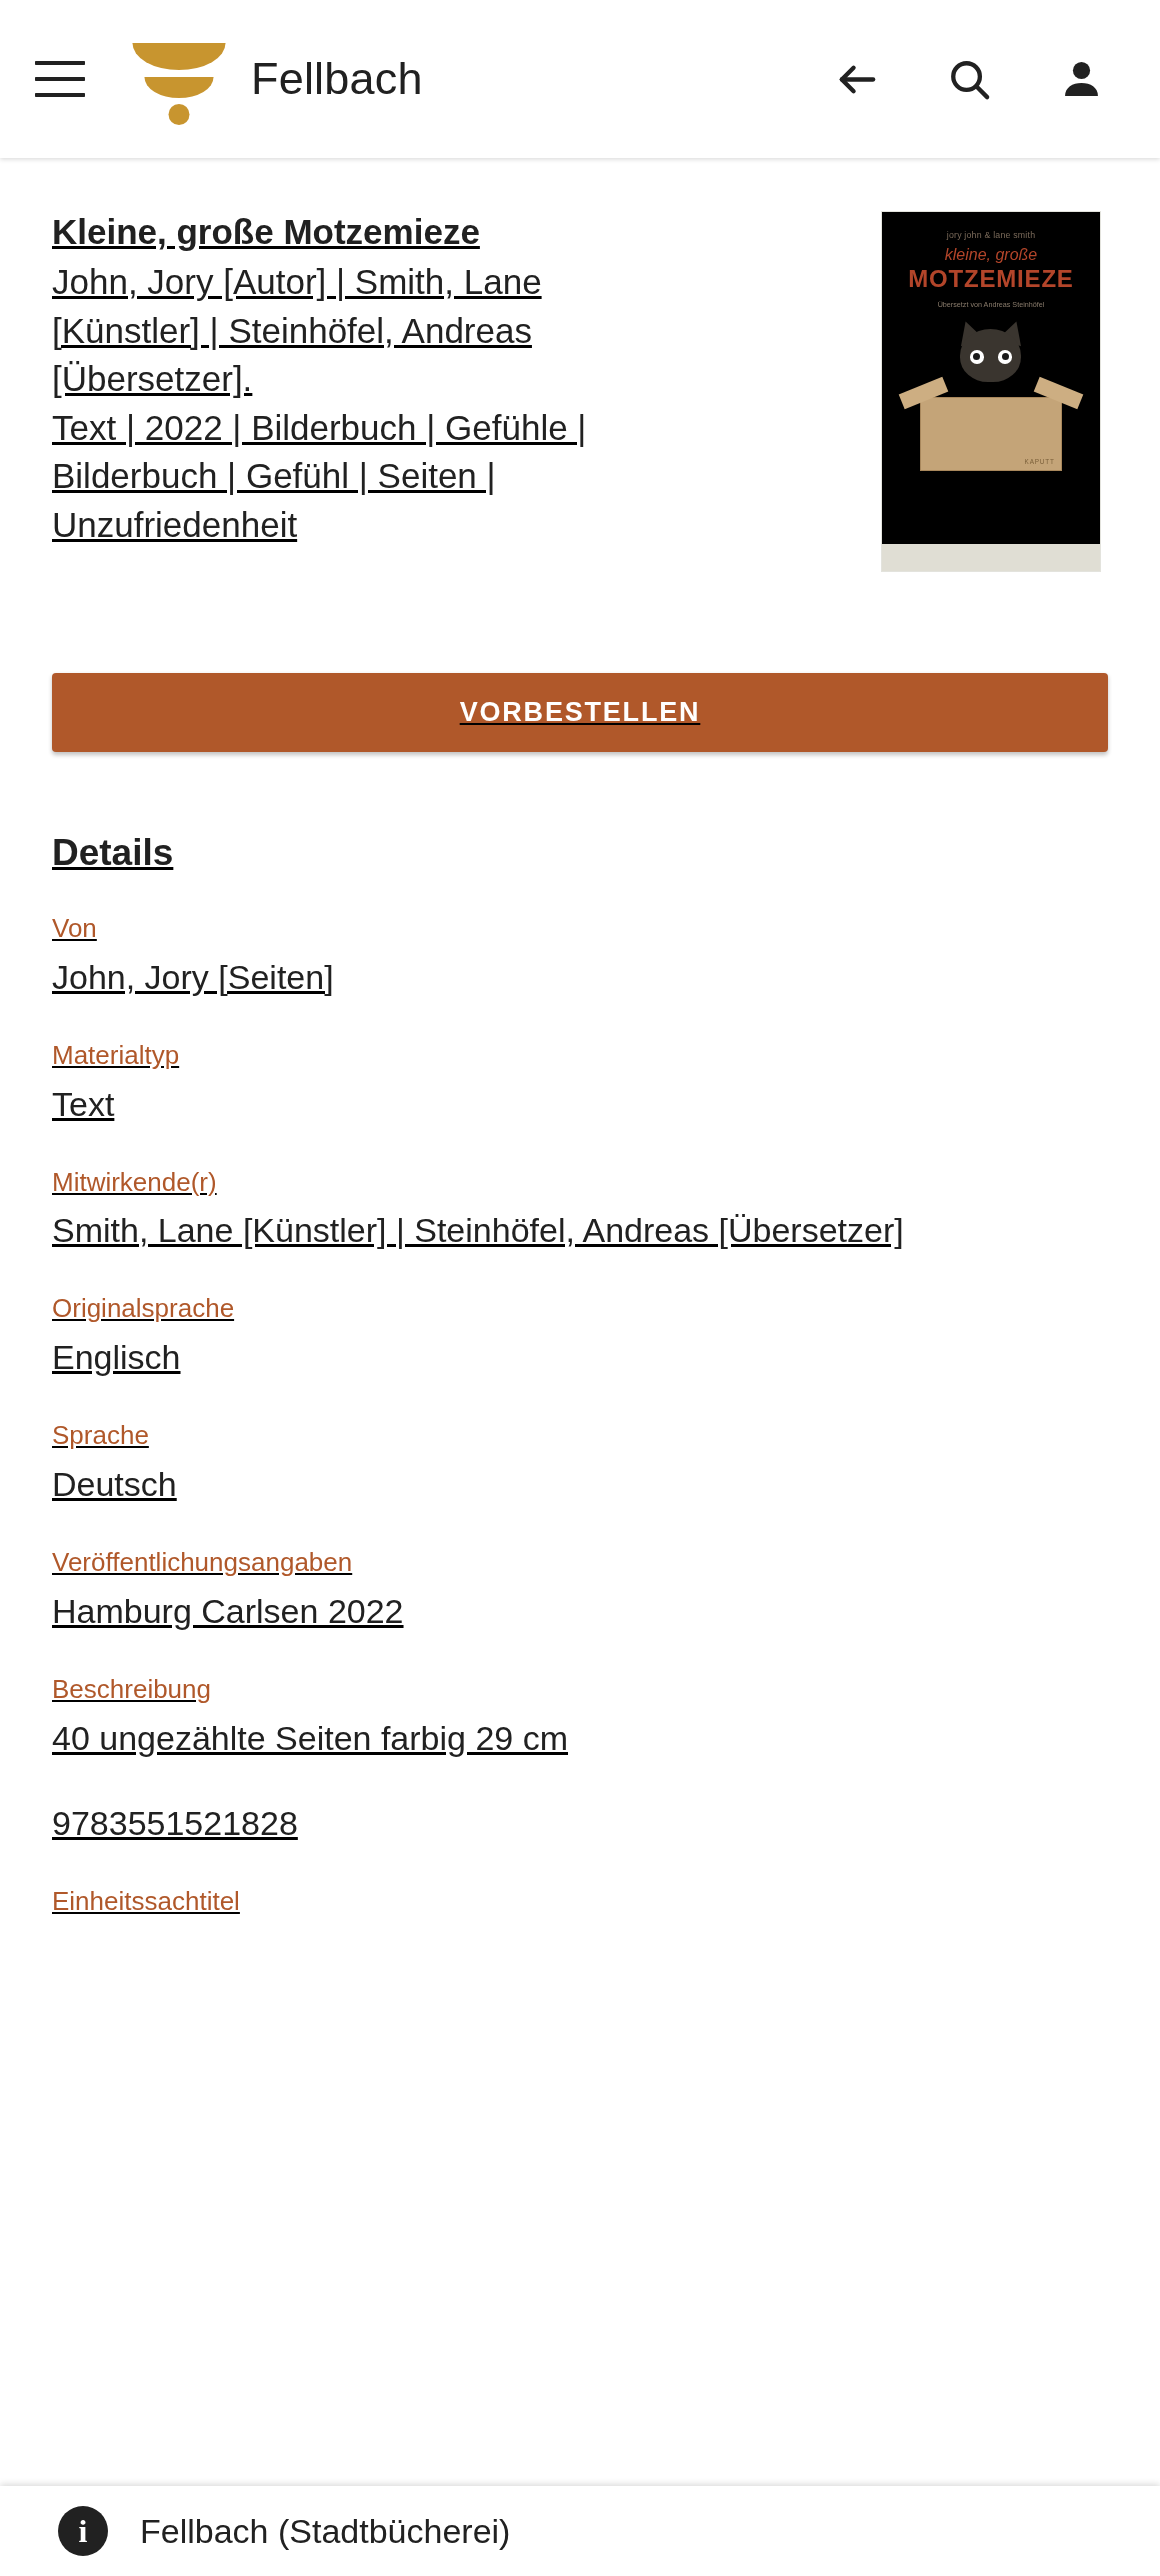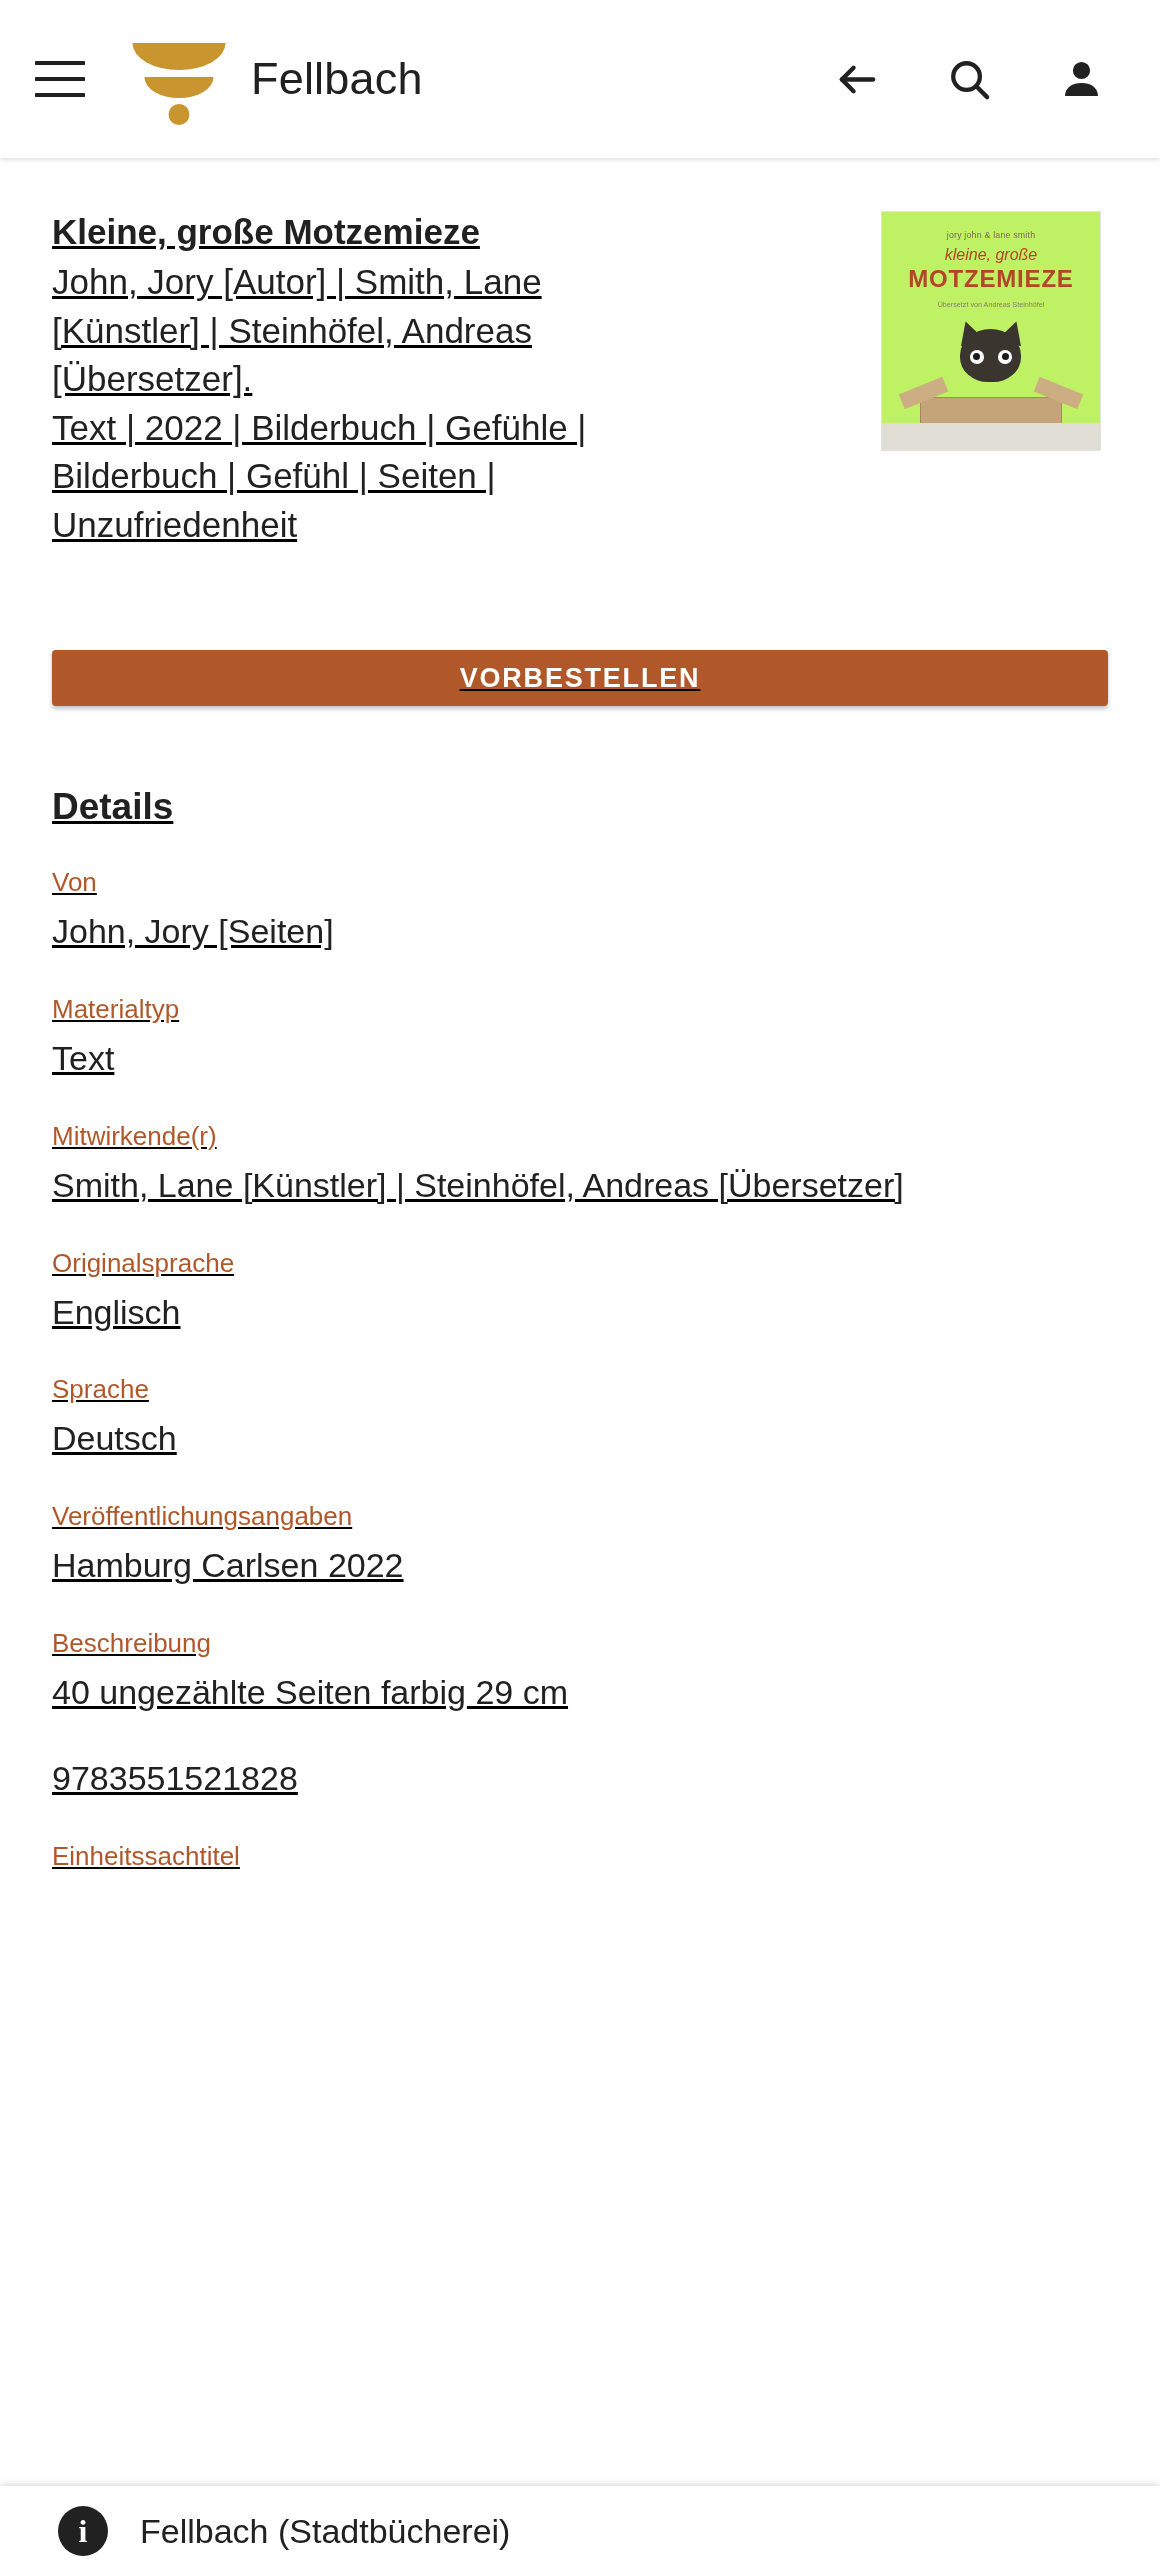--- a/index.html
+++ b/index.html
@@ -132,22 +132,22 @@
   .rec-line {
     font-size: 35px;
     color: #212121;
     line-height: 1.385;
     font-weight: normal;
     margin: 0;
   }
   .cover {
     flex: 0 0 auto;
     width: 220px;
-    height: 240px;
-    background: #bef264;
+    height: 361px;
+    background: #000000;
     position: relative;
     overflow: hidden;
     border: 0.8px solid #e3e3dd;
   }
   .cover .cv-authors {
     position: absolute;
     top: 17.7px;
     left: 0; right: 0;
     text-align: center;
     font-size: 8.8px;
@@ -261,21 +261,21 @@
     left: 0; right: 0; bottom: 0;
     height: 27px;
     background: #e0ded4;
   }
 
   
   .btn-primary {
     display: block;
     width: 100%;
     margin-top: 101px;
-    height: 56px;
+    height: 79px;
     background: #b0582a;
     color: #ffffff;
     border: none;
     border-radius: 4px;
     font-size: 27px;
     font-weight: bold;
     letter-spacing: 1.8px;
     font-family: "Liberation Sans", sans-serif;
     cursor: pointer;
     box-shadow: 0 2.4px 4px rgba(0,0,0,0.24);

